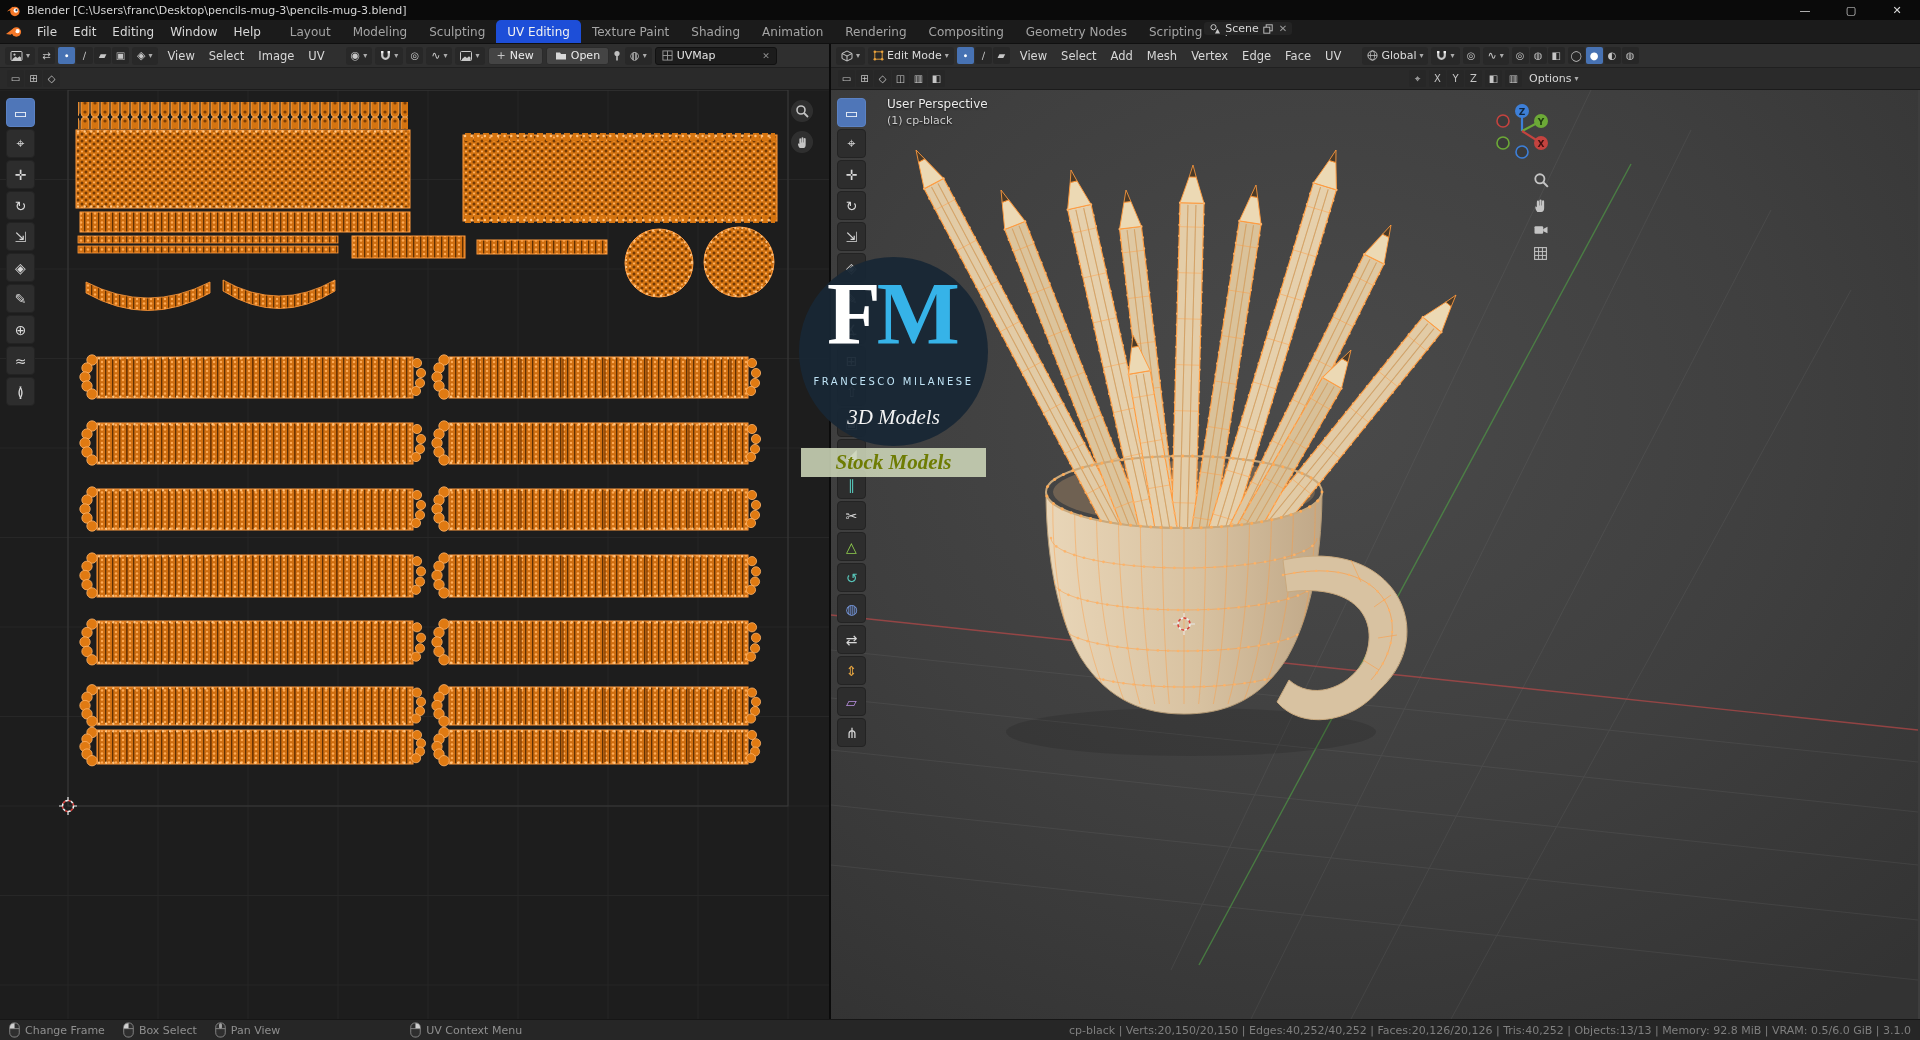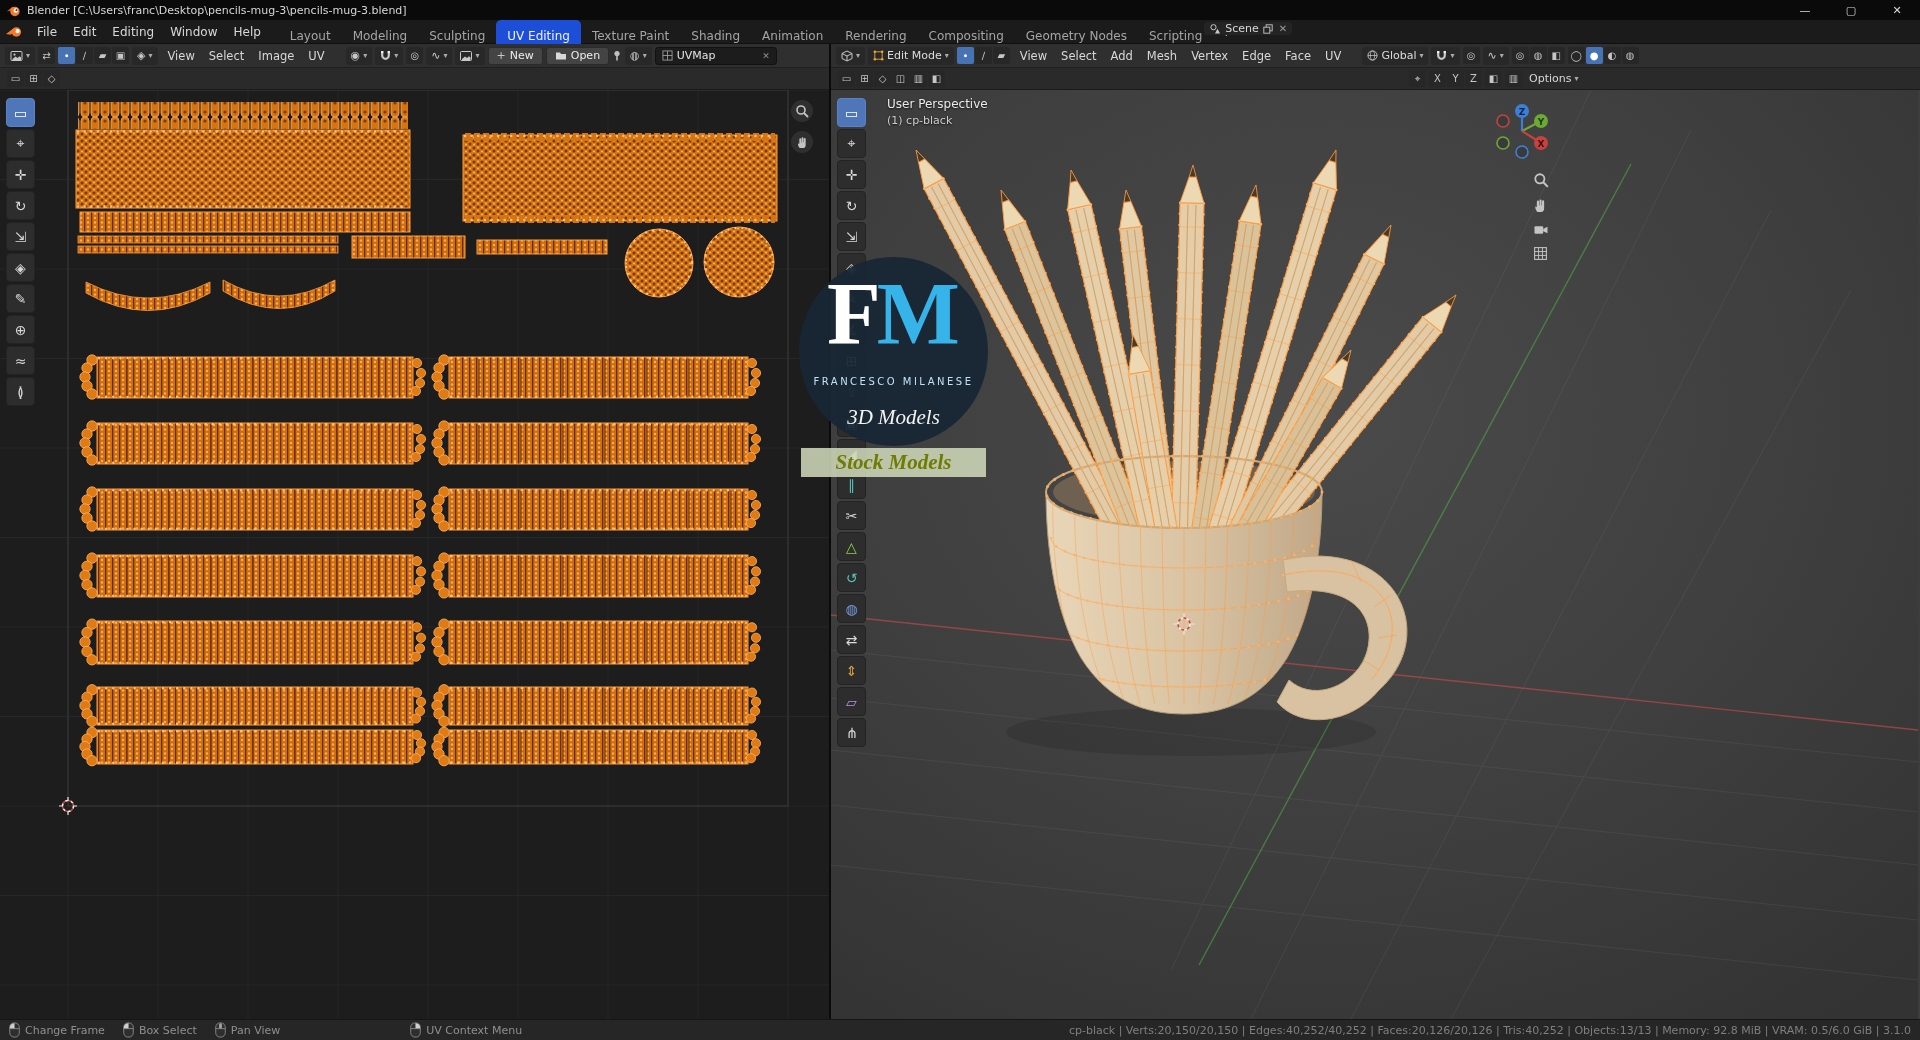--- a/index.html
+++ b/index.html
@@ -14,21 +14,21 @@
   .winbtns{margin-left:auto;display:flex;height:100%;}
   .winbtn{width:46px;display:flex;align-items:center;justify-content:center;font-size:11px;color:#dcdcdc;}
 
   
   .topbar{position:absolute;top:20px;left:0;right:0;height:24px;background:#1b1b1b;
           border-bottom:1px solid #101010;display:flex;align-items:stretch;}
   .appmenu-btn{display:flex;align-items:center;padding:0 6px;gap:2px;}
   #topbar-menus{display:flex;align-items:stretch;}
   .menu-item{padding:0 8px;display:flex;align-items:center;font-size:12px;color:#d8d8d8;}
   #tabs{display:flex;align-items:stretch;margin-left:10px;}
-  .tab{padding:16px 11px;display:flex;align-items:center;font-size:12px;color:#a5a5a5;}
+  .tab{padding:7px 11px;display:flex;align-items:center;font-size:12px;color:#a5a5a5;}
   .tab.active{background:#1d4ed8;color:#f1f1f1;border-radius:5px 5px 0 0;}
   .tab.plus{color:#cfcfcf;padding:0 8px;}
   .topbar-right{position:absolute;left:1198px;top:2px;height:20px;display:flex;gap:12px;align-items:center;flex-direction:column;}
   .widget{display:flex;align-items:center;gap:4px;background:#242424;border-radius:3px;height:19px;padding:0 5px;font-size:11px;color:#d8d8d8;}
   .widget .x{color:#9a9a9a;font-size:10px;margin-left:2px;}
 
   
   .main{position:absolute;top:44px;left:0;width:1920px;height:975px;display:flex;}
   .uv-editor{width:831px;position:relative;border-right:2px solid #0b0b0b;background:#1e1e1e;}
   .viewport{flex:1;position:relative;background:#3d3d3d;}

